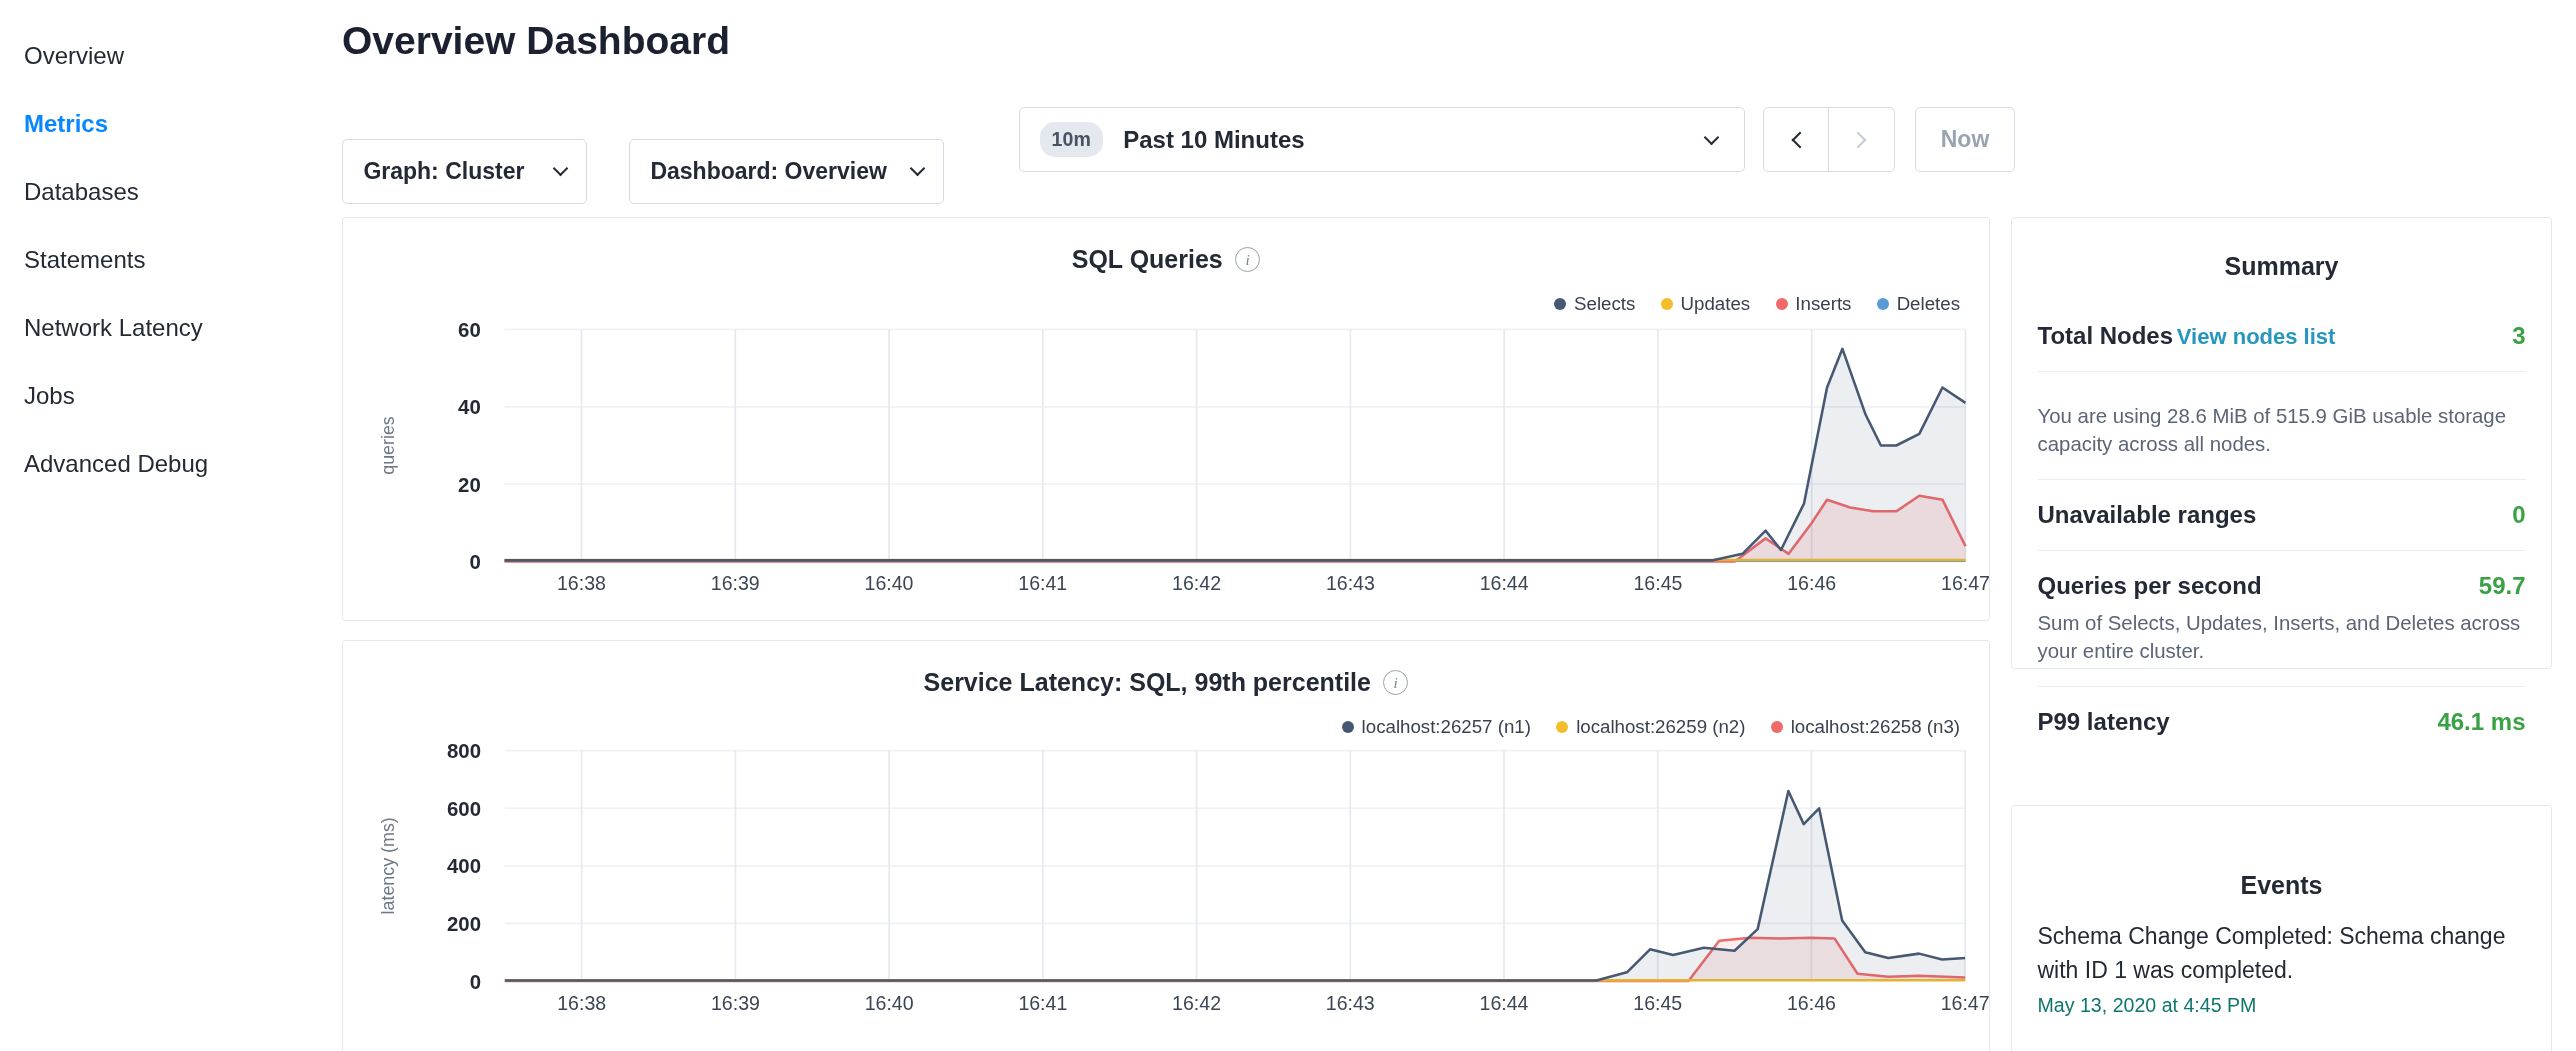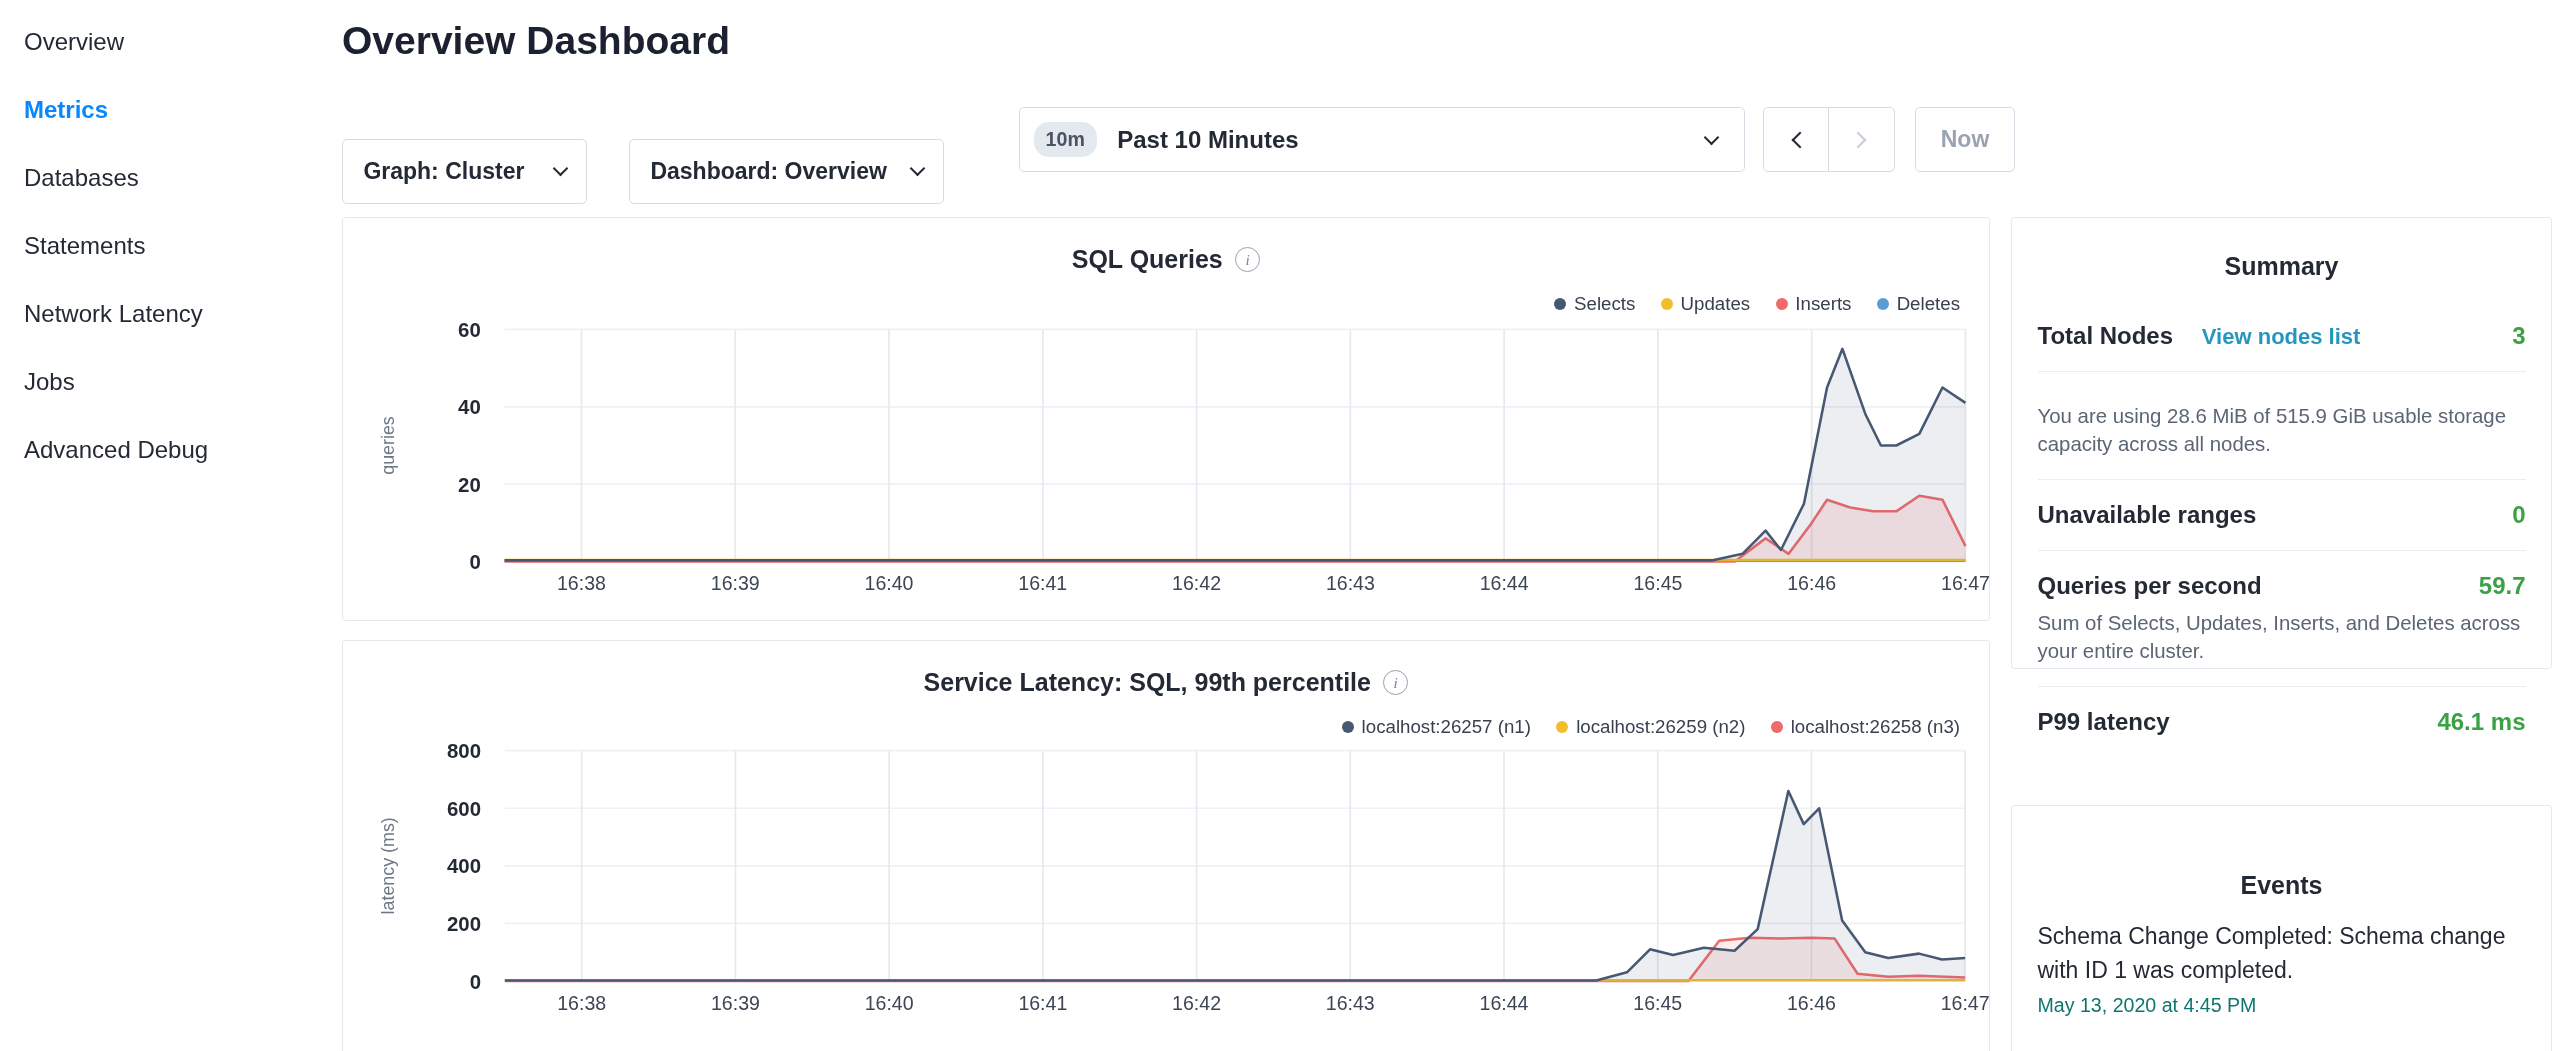--- a/index.html
+++ b/index.html
@@ -1,38 +1,38 @@
 <!DOCTYPE html>
 <html style="font-size:13.6px"><head>
 <meta charset="utf-8">
 <style>
   * { margin:0; padding:0; box-sizing:border-box; }
   html,body{ width:2576px; height:1051px; overflow:hidden; background:#ffffff;
     font-family:"Liberation Sans","DejaVu Sans",sans-serif; color:#242a35; }
 
   
-  .sidebar{ position:absolute; left:0; top:0; width:342px; height:100%; padding-top:8px; background:#fff; }
+  .sidebar{ position:absolute; left:0; top:0; width:342px; height:100%; padding-top:22px; background:#fff; }
   .nav-item{ height:68px; display:flex; align-items:center; padding-left:24px; font-size:24px; color:#242a35; cursor:pointer; }
   .nav-item.active{ color:#0788ff; font-weight:700; }
 
   
   .main{ position:absolute; left:342px; top:0; width:1648px; height:100%; }
   .page-title{ position:absolute; top:18.7px; left:0; font-size:39px; font-weight:700; color:#1b2130; }
 
   .controls{ position:absolute; top:107px; left:0; width:1692px; height:65px; }
   .btn{ background:#fff; border:1.7px solid #d6dbe3; border-radius:5.1px; display:flex; align-items:center;
         font-size:23px; font-weight:700; color:#242a35; cursor:pointer; }
   .dropdown{ position:absolute; top:0; justify-content:space-between; padding:0 20.4px; height:65px;margin-top:32px; }
   #graph-dd{ left:0; width:245px; }
   #dash-dd{ left:287px; width:315px; }
   .chevron-down{ width:11px; height:11px; border-right:2.6px solid #242a35; border-bottom:2.6px solid #242a35;
         transform:rotate(45deg); margin-left:17px; margin-top:-5.1px; }
   .time-selector{ position:absolute; top:0; left:677px; width:726px; height:65px; background:#fff;
         border:1.7px solid #d6dbe3; border-radius:5.1px; display:flex; align-items:center; padding:0 60px 0 13.6px; cursor:pointer; }
-  .time-badge{ background:#e4e8ef; border-radius:15px; padding:6px 12px; font-size:19.6px; font-weight:700; color:#4a5362; }
+  .time-badge{ background:#e4e8ef; border-radius:15px; padding:6px 12px; font-size:19.6px; font-weight:700; color:#4a5362;margin-left:6px; }
   .time-label{ margin-left:20.4px; font-size:24px; font-weight:700; }
   .time-selector .chevron-down{ position:absolute; right:27px; margin:0; margin-top:-3.4px; }
   .nav-group{ position:absolute; top:0; left:1421px; display:flex; }
   .nav-btn{ width:67px; height:65px; display:flex; align-items:center; justify-content:center;
         background:#fff; border:1.7px solid #d6dbe3; cursor:pointer; }
   #prev-btn{ border-radius:5.1px 0 0 5.1px; }
   #next-btn{ border-radius:0 5.1px 5.1px 0; margin-left:-1.7px; }
   .caret-left{ width:12px; height:12px; border-right:2.6px solid #242a35; border-bottom:2.6px solid #242a35;
         transform:rotate(135deg); margin-left:6.8px; }
   .caret-right{ width:12px; height:12px; border-right:2.6px solid #c7cdd9; border-bottom:2.6px solid #c7cdd9;
@@ -59,21 +59,21 @@
 
   
   .side-card{ position:absolute; left:2011px; width:541px; background:#fff; border:1.7px solid #e3e7ee; border-radius:3.4px; padding:34px 25.5px 24px; }
   #summary-card{ top:217px; height:452px; }
   #events-card{ top:805px; height:357px; padding-top:65px; }
   .card-title{ text-align:center; font-size:25px; font-weight:700; margin-bottom:20.4px; }
   .sum-row{ padding:21px 0; border-bottom:1.7px solid #e9edf2; }
   .sum-row:last-child{ border-bottom:none; }
   .sum-main{ display:flex; justify-content:space-between; align-items:baseline; }
   .sum-label{ font-size:24px; font-weight:700; }
-  .sum-link{ font-size:22px; font-weight:700; color:#2596be; margin-left:25px; cursor:pointer; text-decoration:none; }
+  .sum-link{ font-size:22px; font-weight:700; color:#2596be; margin-left:0; cursor:pointer; text-decoration:none; }
   .sum-value{ font-size:24px; font-weight:700; color:#3aa245; white-space:nowrap; }
   .sum-desc{ font-size:20.4px; color:#5b6575; line-height:1.38; margin-top:8.5px; }
   .event-msg{ font-size:23px; line-height:1.45; color:#242a35; margin-top:13.6px; }
   .event-time{ font-size:19.6px; color:#0f766e; margin-top:6.8px; }
 </style>
 </head>
 <body>
 
 <aside class="sidebar">
   <div class="nav-item">Overview</div>

